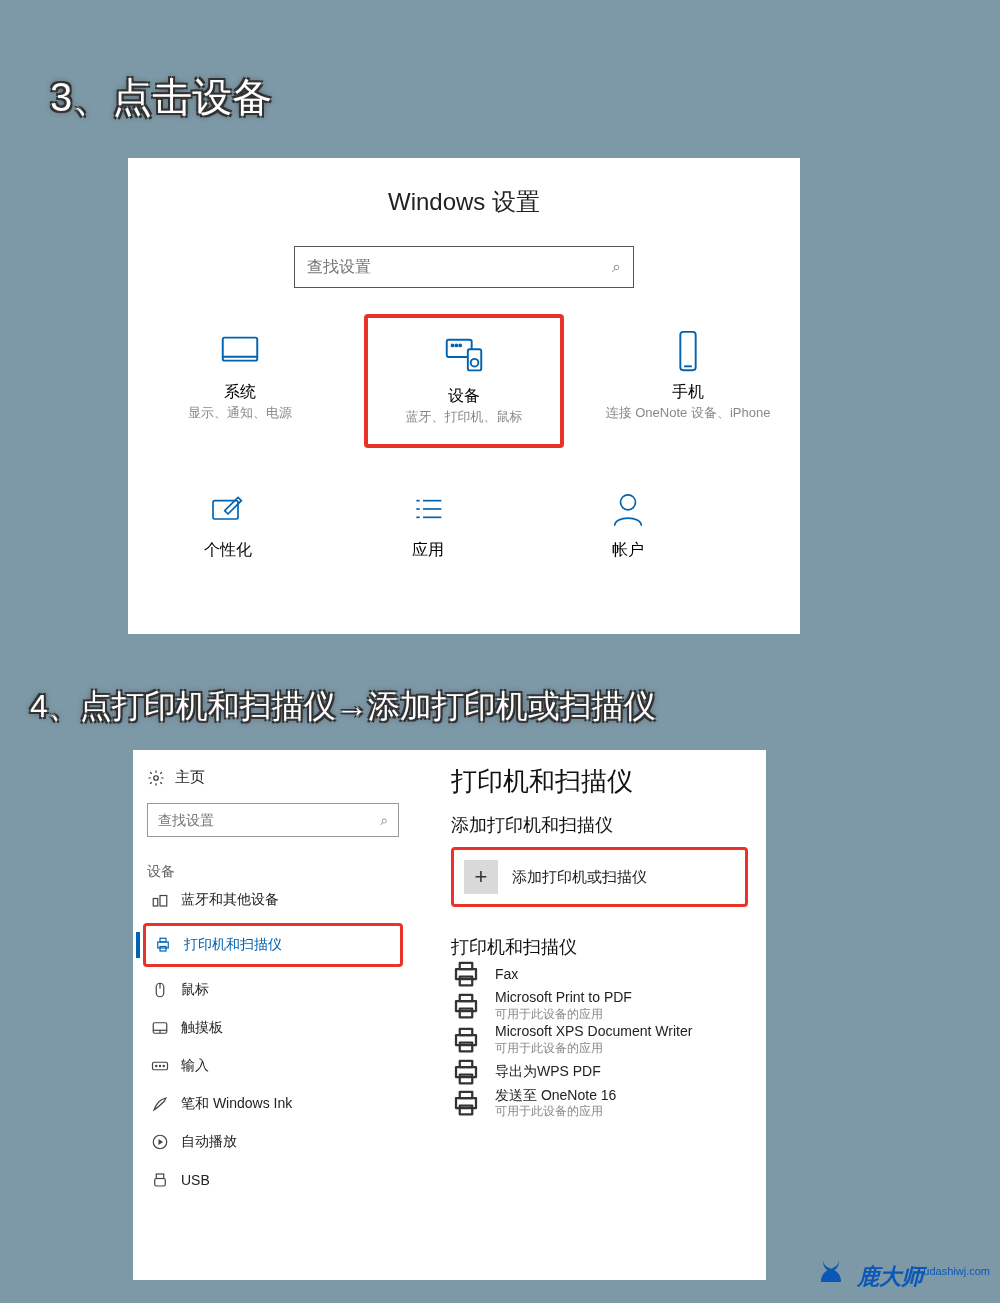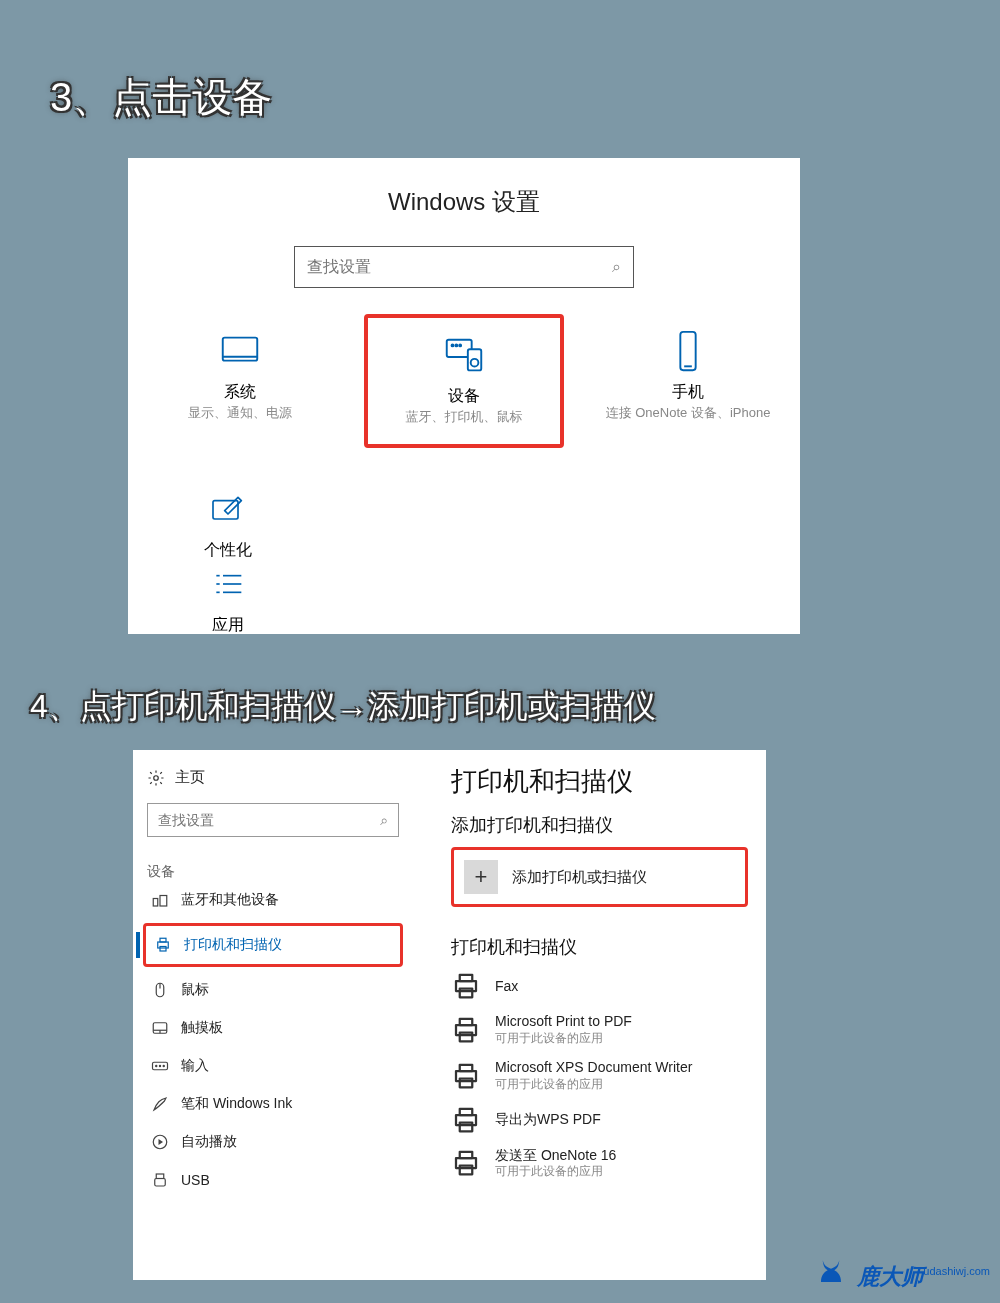--- a/index.html
+++ b/index.html
@@ -84,21 +84,20 @@
   .redbox {
     border: 4px solid #e8322a;
     border-radius: 4px;
     padding: 14px 4px 18px 4px;
     margin-top:-14px;
   }
   .categories2 {
     display: flex;
     justify-content: flex-start;
     margin-top: 38px;
-    flex-direction: column;
   }
   .categories2 .cat { width:200px;}
   .categories2 .ico svg{ width:40px;height:40px;}
 
   
   .panel2 {
     position: absolute;
     top: 750px;
     left: 133px;
     width: 633px;
@@ -164,21 +163,20 @@
   }
   .addbtn .plus{
     width:34px;height:34px;background:#d9d9d9;
     display:flex;align-items:center;justify-content:center;
     font-size:22px;color:#333;
   }
   .addbtn .txt{font-size:15px;color:#222;}
   .p2-h2b{font-size:18px;font-weight:500;margin-top:28px;color:#111;}
   .printer{
     display:flex; align-items:center; gap:14px;
-    margin-top:12px;
   }
   .printer .picon{ width:30px;height:30px;}
   .printer .picon svg{width:30px;height:30px;stroke:#333;fill:none;stroke-width:1.8;stroke-linejoin:round;}
   .printer .pname{font-size:14px;color:#222;line-height:1.2;}
   .printer .psub{font-size:12px;color:#888;}
 
   
   .watermark{
     position:absolute;
     right:10px; bottom:6px;

